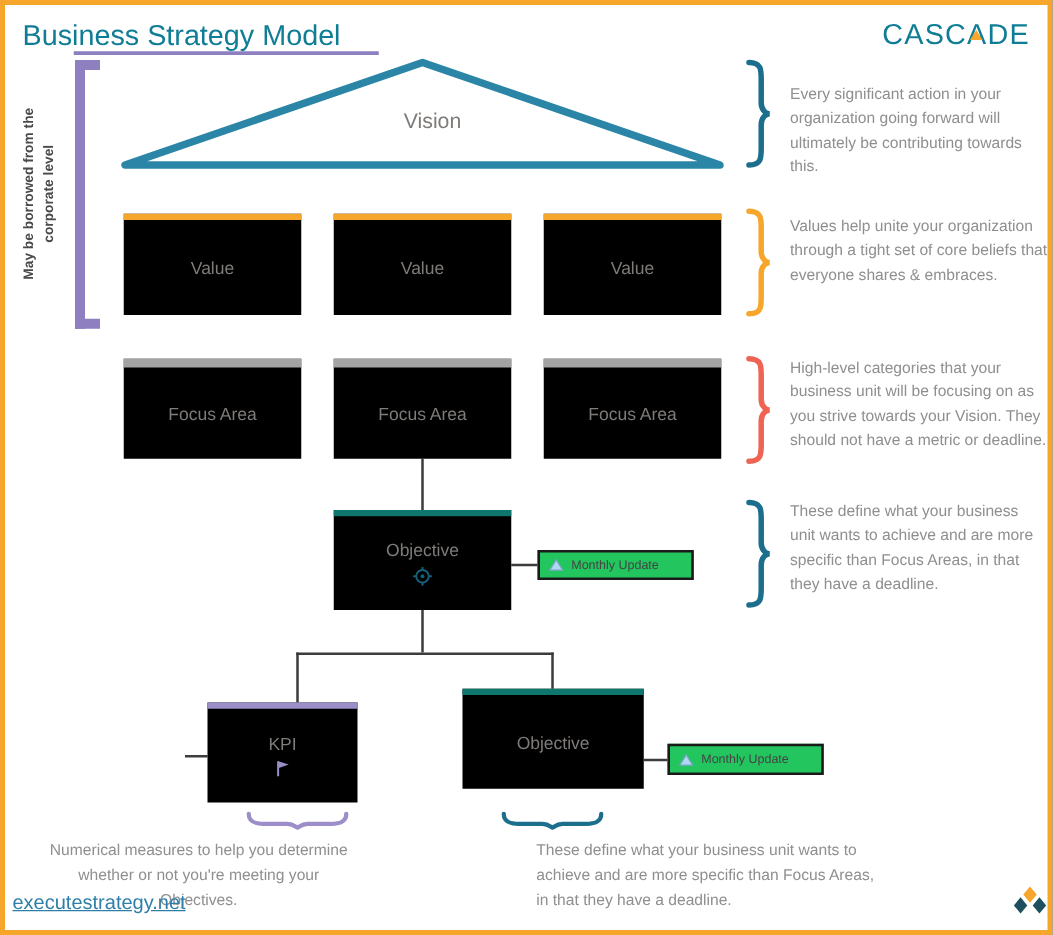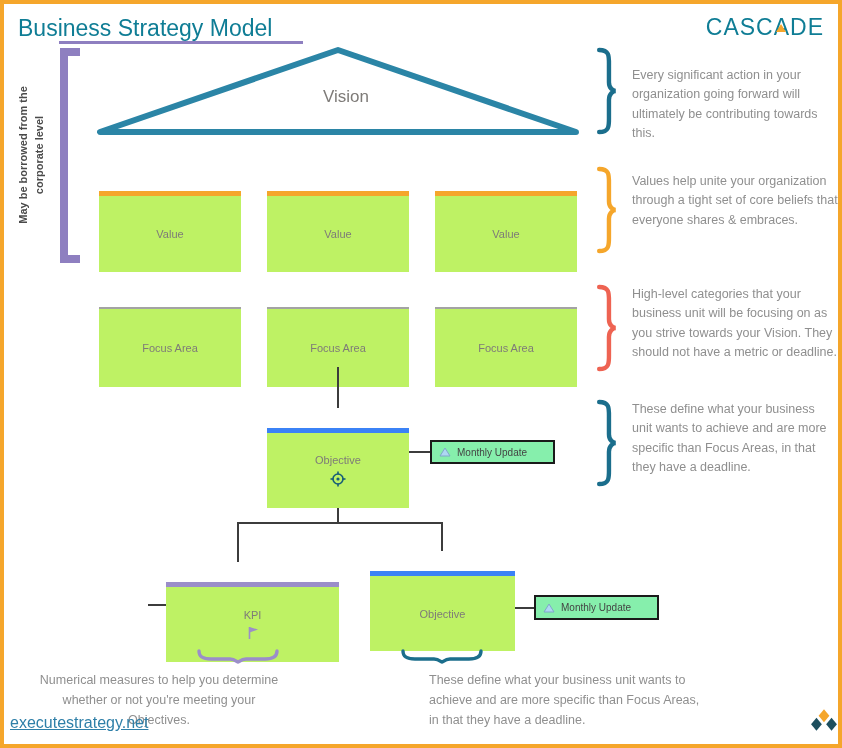--- a/index.html
+++ b/index.html
@@ -22,40 +22,40 @@
   .corp-bracket { position:absolute; left:56px; top:44px; width:20px; height:215px;
     border-left:8px solid #8E7FC0; border-top:8px solid #8E7FC0; border-bottom:8px solid #8E7FC0; }
 
   .side-note { position:absolute; left:-48px; top:136px; width:150px; height:30px;
     transform:rotate(-90deg); font-size:11px; font-weight:bold; color:#4a4a4a;
     text-align:center; line-height:1.45; }
 
   .vision-wrap { position:absolute; left:90px; top:40px; width:488px; height:94px; }
   .vision-label { position:absolute; left:16px; right:0; top:43px; text-align:center; font-size:17px; color:#7E7B78; }
 
-  .node { position:absolute; background:#bef264; display:flex; flex-direction:column;
-    align-items:center; justify-content:center; gap:5px; font-size:11px; color:#7E7B78;margin-top:20px; }
+  .node { position:absolute; background:#000000; display:flex; flex-direction:column;
+    align-items:center; justify-content:center; gap:5px; font-size:14px; color:#7E7B78; }
   .node.c-orange { border-top:5px solid #F5A62B; }
-  .node.c-coral  { border-top:2px solid #a3a3a3; }
-  .node.c-teal   { border-top:5px solid #3b82f6; }
+  .node.c-coral  { border-top:7px solid #a3a3a3; }
+  .node.c-teal   { border-top:5px solid #0f766e; }
   .node.c-purple { border-top:5px solid #9B8EC9; }
 
   .val1 { left:95px;  top:167px; width:142px; height:81px; }
   .val2 { left:263px; top:167px; width:142px; height:81px; }
   .val3 { left:431px; top:167px; width:142px; height:81px; }
   .fa1  { left:95px;  top:283px; width:142px; height:80px; }
   .fa2  { left:263px; top:283px; width:142px; height:80px; }
   .fa3  { left:431px; top:283px; width:142px; height:80px; }
   .obj-top { left:263px; top:404px; width:142px; height:80px; }
-  .kpi-box { left:162px; top:558px; width:173px; height:80px; }
+  .kpi-box { left:162px; top:558px; width:120px; height:80px; }
   .obj-bot { left:366px; top:547px; width:145px; height:80px; }
 
   .hline, .vline { position:absolute; background:#3C3C3C; }
 
-  .badge { position:absolute; background:#86efac; border:2px solid #1a1a1a;
+  .badge { position:absolute; background:#22c55e; border:2px solid #1a1a1a;
     display:flex; align-items:center; gap:6px; padding:0 7px; font-size:10px; color:#444; }
   .b-mu1 { left:426px; top:436px; width:125px; height:24px; }
   .b-mu2 { left:530px; top:591px; width:125px; height:25px; }
   .b-kpx { left:14px;  top:588px; width:130px; height:26px; }
 
   .brace { position:absolute; left:592px; width:22px; height:88px; }
   .brace.b1 { top:43px; }  .brace.b2 { top:162px; }
   .brace.b3 { top:280px; } .brace.b4 { top:395px; }
 
   .ubrace { position:absolute; width:84px; height:16px; }

